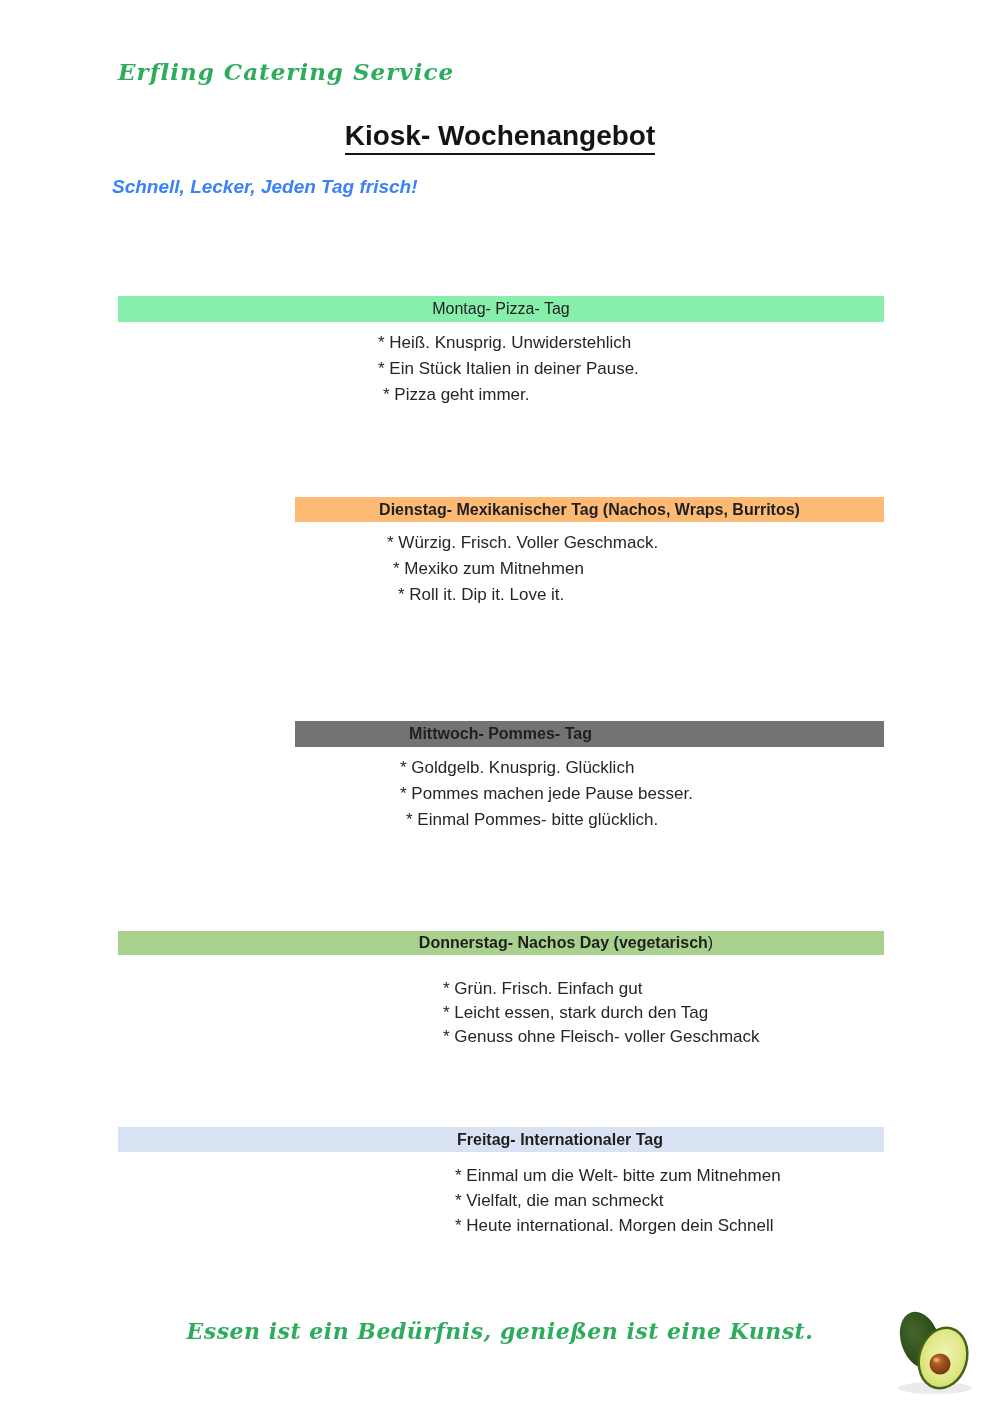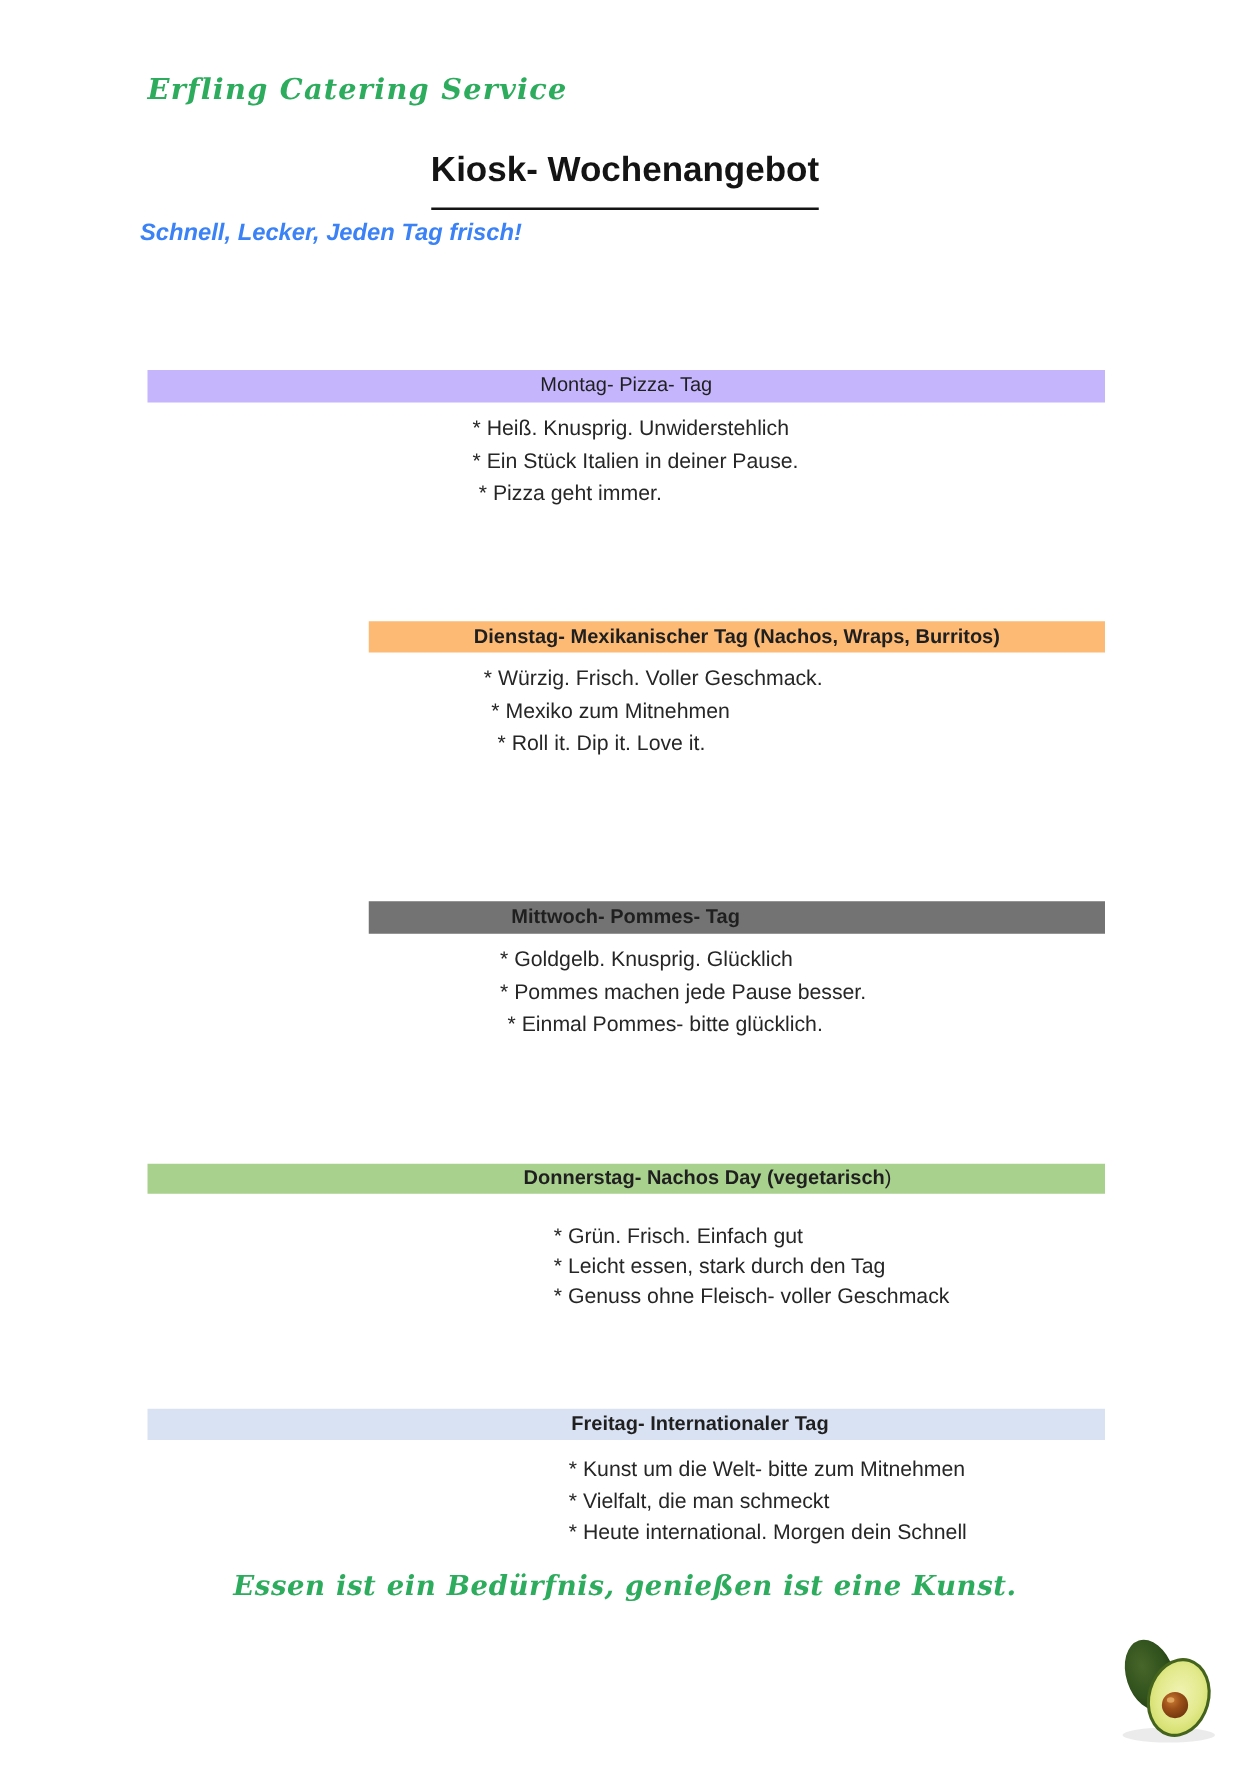--- a/index.html
+++ b/index.html
@@ -8,21 +8,21 @@
     font-family:"Liberation Sans", sans-serif; color:#262626; overflow:hidden;
   }
   .brand {
     position:absolute; left:118px; top:58px;
     font-family:"DejaVu Serif", serif; font-style:italic; font-weight:700;
     font-size:23px; letter-spacing:1px;
   }
   .title-wrap { position:absolute; left:0; top:120px; width:1000px; text-align:center; }
   .title {
     display:inline-block; font-size:28px; font-weight:700; color:#141414;
-    border-bottom:2px solid #141414; padding-bottom:14px;
+    border-bottom:2px solid #141414; padding-bottom:1px;
   }
   .tagline {
     position:absolute; left:112px; top:176px; font-size:19px;
     font-weight:700; font-style:italic; color:#3b82f6;
   }
   .banner {
     position:absolute; display:flex; align-items:center; justify-content:center;
     font-size:16px; font-weight:700; color:#1f1f1f;
   }
   .banner .bt { position:relative; white-space:nowrap; }
@@ -42,40 +42,40 @@
   #sec2-items { left:387px; top:530px; }
   #sec2-items li:nth-child(2) { margin-left:6px; }
   #sec2-items li:nth-child(3) { margin-left:11px; }
   #sec3-items { left:400px; top:755px; }
   #sec3-items li:nth-child(3) { margin-left:6px; }
   #sec4-items { left:443px; top:977px; }
   #sec4-items li { line-height:24px; }
   #sec5-items { left:455px; top:1163px; }
   #sec5-items li { line-height:25px; }
   .quote {
-    position:absolute; left:0; top:1256px; width:1000px; text-align:center;
+    position:absolute; left:0; top:1318px; width:1000px; text-align:center;
     font-family:"DejaVu Serif", serif; font-style:italic; font-weight:700;
     font-size:22px; letter-spacing:0.5px;
   }
   .avocado { position:absolute; left:885px; top:1300px; width:100px; height:100px; }
 </style>
 </head>
 <body>
 
 <div class="page">
 
   <div class="brand" style="color: rgb(46, 172, 94);">Erfling Catering Service</div>
 
   <div class="title-wrap">
     <span class="title">Kiosk- Wochenangebot</span>
   </div>
 
   <div class="tagline">Schnell, Lecker, Jeden Tag frisch!</div>
 
-  <div class="banner" id="sec1-banner" style="background: #c4b5fd;">
+  <div class="banner" id="sec1-banner" style="background: #86efac;">
     <span class="bt">Montag- Pizza- Tag</span>
   </div>
   <ul class="items" id="sec1-items">
     <li>* Heiß. Knusprig. Unwiderstehlich</li>
     <li>* Ein Stück Italien in deiner Pause.</li>
     <li>* Pizza geht immer.</li>
   </ul>
 
   <div class="banner" id="sec2-banner" style="background: #fdba74;">
     <span class="bt">Dienstag- Mexikanischer Tag (Nachos, Wraps, Burritos)</span>
@@ -101,21 +101,21 @@
   <ul class="items" id="sec4-items">
     <li>* Grün. Frisch. Einfach gut</li>
     <li>* Leicht essen, stark durch den Tag</li>
     <li>* Genuss ohne Fleisch- voller Geschmack</li>
   </ul>
 
   <div class="banner" id="sec5-banner" style="background: rgb(217, 226, 243);">
     <span class="bt">Freitag- Internationaler Tag</span>
   </div>
   <ul class="items" id="sec5-items">
-    <li>* Kunst um die Welt- bitte zum Mitnehmen</li>
+    <li>* Einmal um die Welt- bitte zum Mitnehmen</li>
     <li>* Vielfalt, die man schmeckt</li>
     <li>* Heute international. Morgen dein Schnell</li>
   </ul>
 
   <div class="quote" style="color: rgb(46, 172, 94);">Essen ist ein Bedürfnis, genießen ist eine Kunst.</div>
 
   <svg class="avocado" viewBox="0 0 100 100" xmlns="http://www.w3.org/2000/svg">
     <defs>
       <radialGradient id="wholeG" cx="40%" cy="35%" r="75%">
         <stop offset="0%" stop-color="#46662a"></stop>

